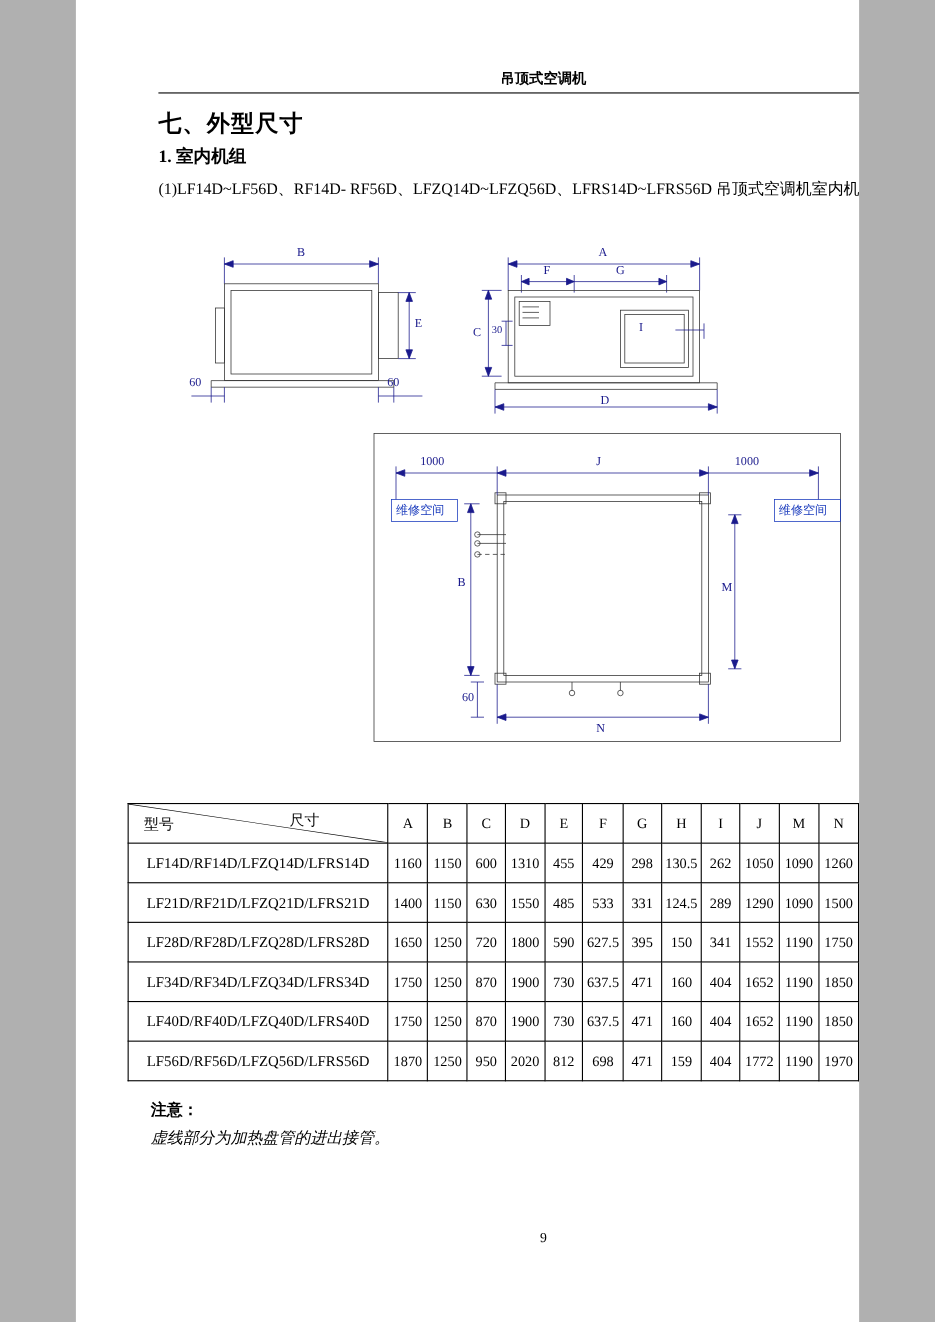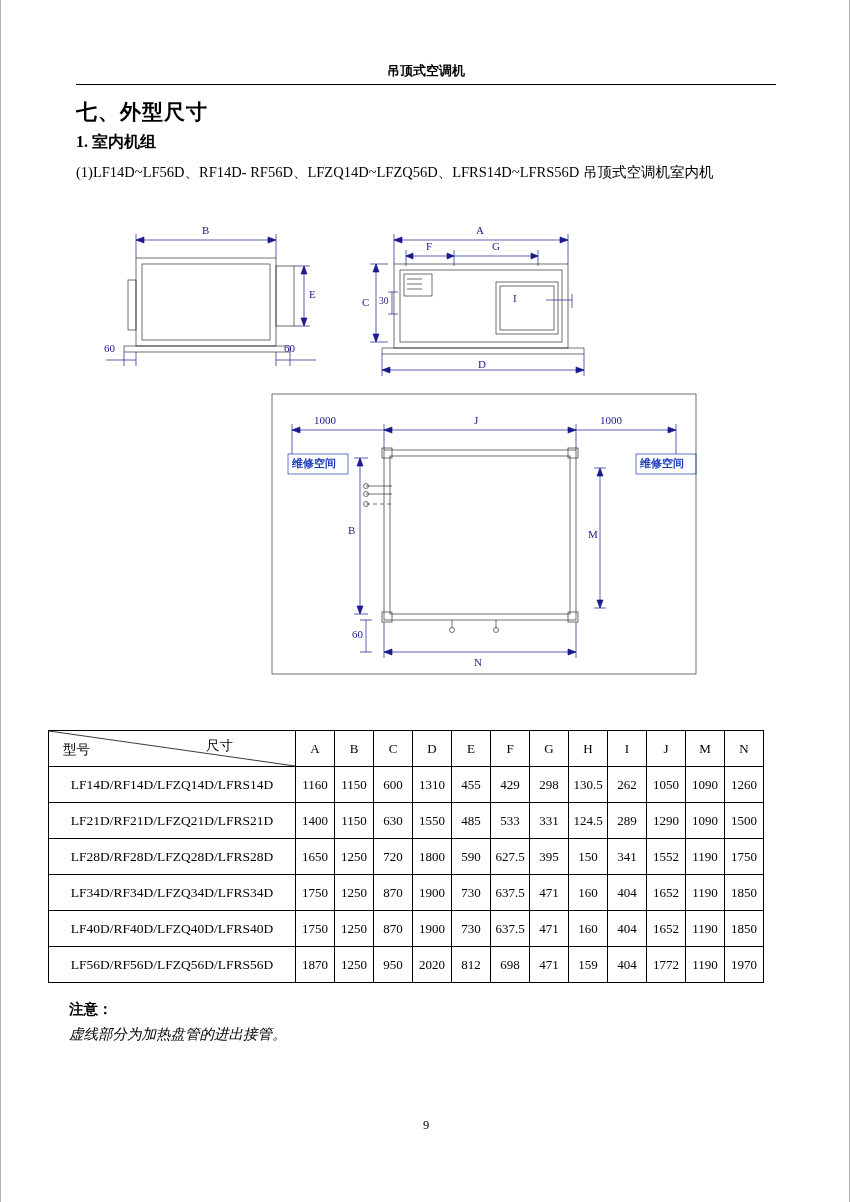--- a/index.html
+++ b/index.html
@@ -5,21 +5,21 @@
   html, body {
     margin: 0;
     padding: 0;
     background: #b0b0b0;
   }
   body {
     font-family: "Liberation Serif", serif;
   }
   .page {
     position: relative;
-    width: 848px;
+    width: 712px;
     height: 1202px;
     background: #ffffff;
     margin: 0 auto;
     overflow: hidden;
   }
   .header {
     position: absolute;
     top: 62px;
     left: 75px;
     width: 700px;
@@ -74,21 +74,21 @@
     position: absolute;
     font-size: 11px;
     font-family: "Liberation Serif", serif;
     color: #1a1a8c;
   }
   .cn-blue {
     position: absolute;
     font-size: 11px;
     color: #1a3bbd;
     font-family: "Liberation Sans", sans-serif;
-    font-weight: bold;
+    font-weight: normal;
   }
 
   
   .spec-table {
     position: absolute;
     top: 730px;
     left: 47px;
     border-collapse: collapse;
     font-size: 13px;
     font-family: "Liberation Serif", serif;

